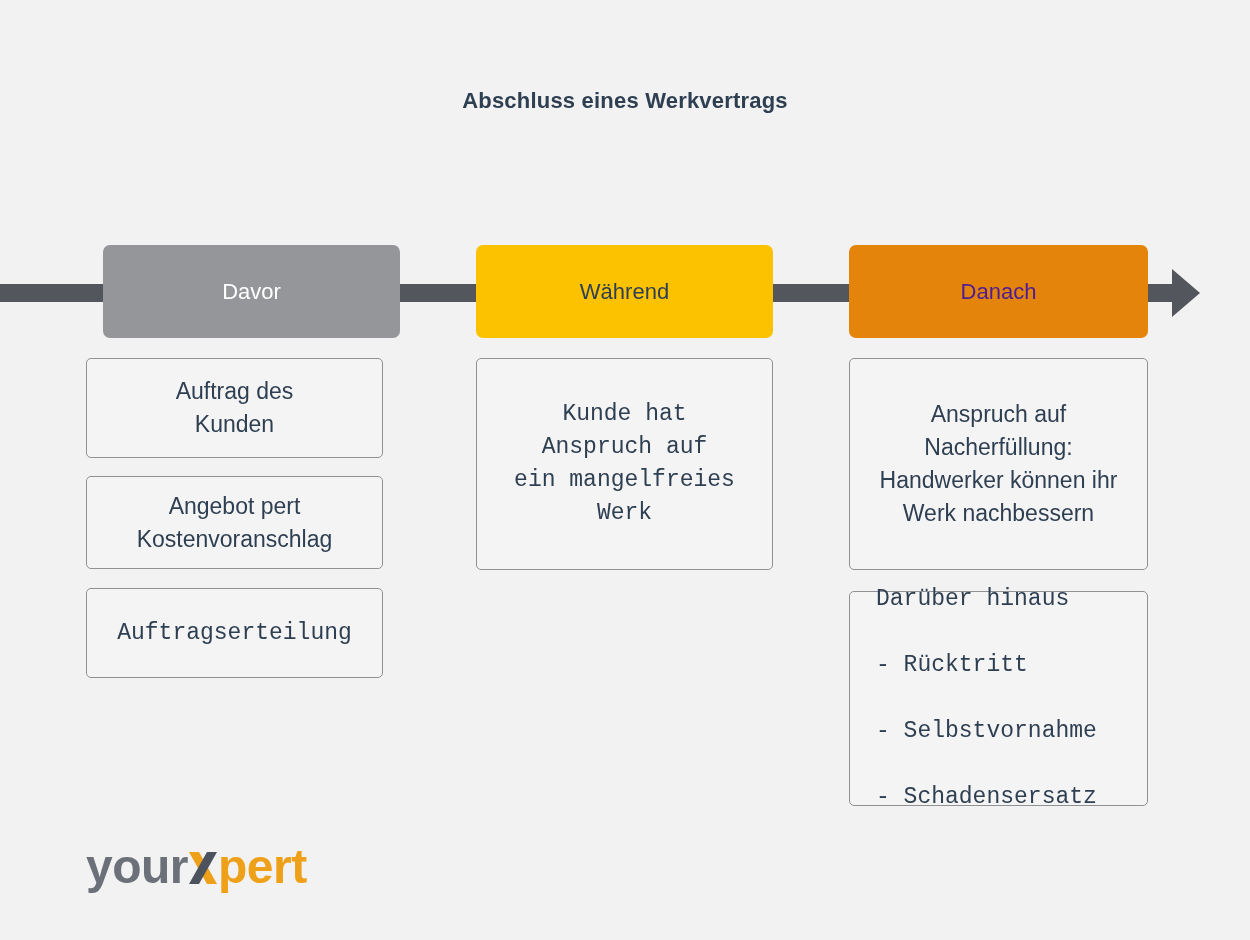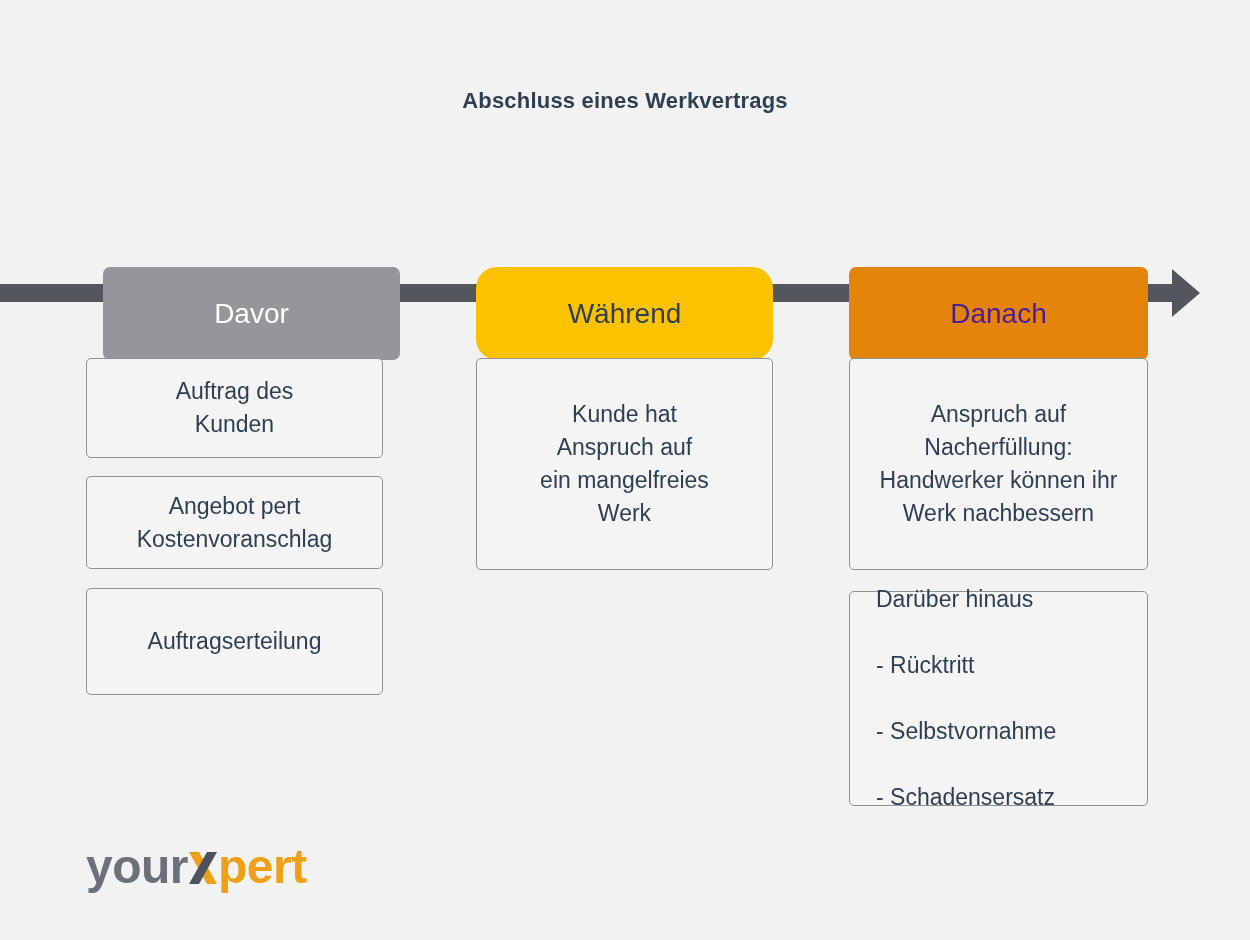--- a/index.html
+++ b/index.html
@@ -65,30 +65,29 @@
 
   
   .stage-head {
     position: absolute;
     top: 245px;
     height: 93px;
     border-radius: 7px;
     display: flex;
     align-items: center;
     justify-content: center;
-    font-size: 28px;
+    font-size: 22px;
     box-sizing: border-box;
-    margin-top: 22px;
   }
   .stage-head-label {
     line-height: 1;
   }
 
   .stage-head.davor   { left: 103px; width: 297px; background: #949699; color: #ffffff; }
-  .stage-head.waehrend{ left: 476px; width: 297px; background: #fcc200; color: #2e3f52; border-radius: 21px; }
+  .stage-head.waehrend{ left: 476px; width: 297px; background: #fcc200; color: #2e3f52; }
   .stage-head.danach  { left: 849px; width: 299px; background: #e5840a; color: #4c1d95; }
 
   
   .column {
     position: absolute;
     top: 358px;
   }
   .column.col-1 { left: 86px;  width: 297px; }
   .column.col-2 { left: 476px;  width: 297px; }
   .column.col-3 { left: 849px;  width: 299px; }
@@ -102,28 +101,28 @@
     color: #2e3f52;
     font-size: 23px;
     line-height: 33px;
     display: flex;
     align-items: center;
     justify-content: center;
     text-align: center;
     padding: 10px 12px;
     margin-bottom: 18px;
   }
-  .card:last-child { margin-bottom: 0; }
+  .card:last-child { margin-bottom: 0; font-family: Liberation Mono, monospace; }
 
   .card .card-text { white-space: pre-line; }
 
   
   .col-1 .card.c1 { height: 100px; }
   .col-1 .card.c2 { height: 93px;  }
-  .col-1 .card.c3 { height: 107px;  }
+  .col-1 .card.c3 { height: 90px;  }
   .col-1 .card.c2 { margin-bottom: 19px; }
 
   
   .col-2 .card.c1 { height: 212px; }
 
   
   .col-3 .card.c1 { height: 212px; margin-bottom: 21px; }
   .col-3 .card.list-card {
     height: 215px;
     align-items: center;

